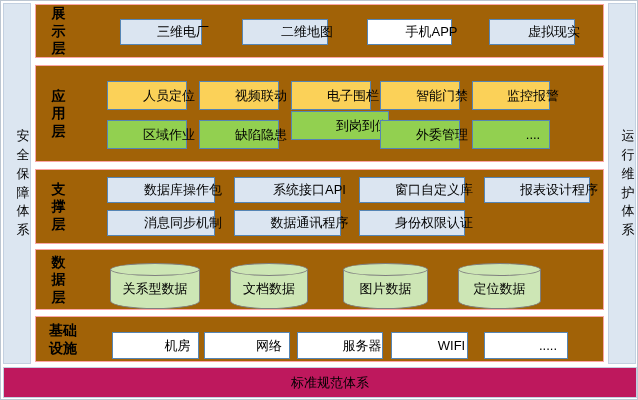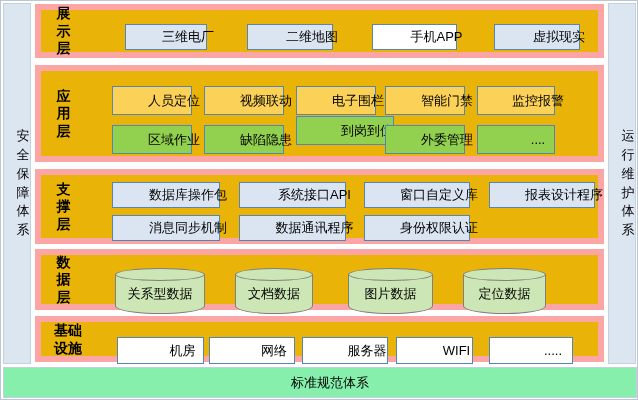--- a/index.html
+++ b/index.html
@@ -18,29 +18,29 @@
     position:absolute;top:2px;height:361px;width:28px;
     background:#dce6f1;border:1px solid #c3d0e0;box-sizing:border-box;
     display:flex;align-items:center;justify-content:flex-end;
   }
   .vbar .vtxt{
     width:14px;font-size:13px;line-height:1.45;
     word-break:break-all;text-align:center;color:#000;
   }
   .hbar{
     position:absolute;left:2px;top:366px;width:634px;height:31px;
-    background:#86efac;border:1px solid #c3d0e0;box-sizing:border-box;
+    background:#be185d;border:1px solid #c3d0e0;box-sizing:border-box;
     display:flex;align-items:center;justify-content:center;
     font-size:13px;
     padding-left:20px;
   }
   
   .layer{
     position:absolute;left:34px;width:569px;
-    background:#eab308;border:6px solid #fca5a5;box-sizing:border-box;
+    background:#a16207;border:1px solid #fca5a5;box-sizing:border-box;
   }
   .layer-label{
     position:absolute;left:15px;top:50%;transform:translateY(-50%);
     font-weight:bold;font-size:14px;line-height:1.25;
     word-break:break-all;text-align:center;color:#000;
   }
   .layer-label.v1{width:15px;}
   .layer-label.v2{width:30px;}
   
   .box{

